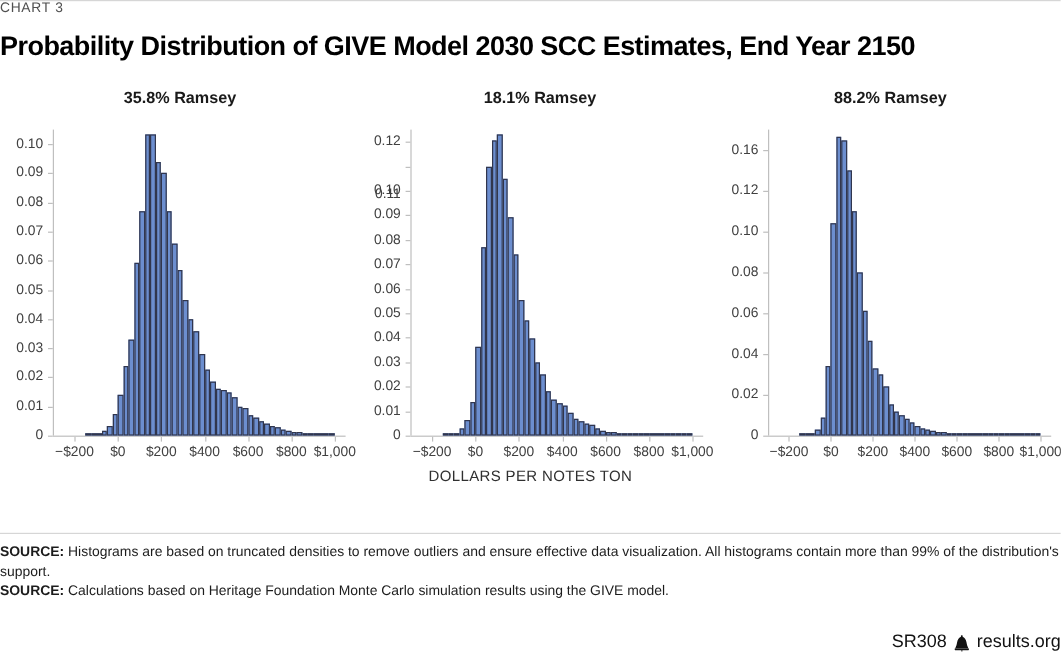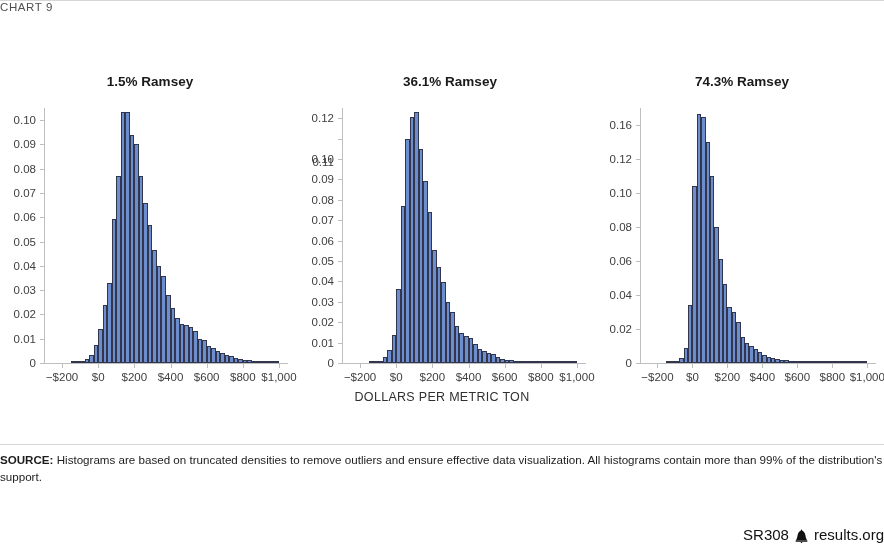--- a/index.html
+++ b/index.html
@@ -177,25 +177,26 @@
     top: 1px;
   }
 </style>
 </head>
 <body>
 
 <div class="page">
 
   <div class="top-rule"></div>
 
-  <div class="chart-kicker">CHART 9</div>
+  <div class="chart-kicker">CHART 3</div>
+  <div class="chart-title">Probability Distribution of GIVE Model 2030 SCC Estimates, End Year 2150</div>
 
   <div class="panels" id="panels">
       <div class="panel" style="left: 0px; width: 300px;">
-        <div class="panel-title">1.5% Ramsey</div>
+        <div class="panel-title">35.8% Ramsey</div>
         <div class="plot" style="left: 44px; width: 244px; height: 255px;">
           <div class="axis-line" style="left: 0px; top: 0px; width: 1px; height: 255px;"></div>
           <div class="axis-line" style="left: 0px; top: 255px; width: 244px; height: 1px;"></div>
           <div class="ytick-mark" style="left: -4px; top: 255px;"></div>
           <div class="ytick-label" style="top: 255px; right: 252px;">0</div>
           <div class="ytick-mark" style="left: -4px; top: 230.714px;"></div>
           <div class="ytick-label" style="top: 230.714px; right: 252px;">0.01</div>
           <div class="ytick-mark" style="left: -4px; top: 206.429px;"></div>
           <div class="ytick-label" style="top: 206.429px; right: 252px;">0.02</div>
           <div class="ytick-mark" style="left: -4px; top: 182.143px;"></div>
@@ -272,21 +273,21 @@
             <div class="bar" title="1.5% Ramsey 850: 0.0009" style="left: 207.852px; width: 4.51852px; height: 2.18571px; background: rgb(108, 142, 207); border-color: rgb(49, 54, 77);"></div>
             <div class="bar" title="1.5% Ramsey 875: 0.0007" style="left: 212.37px; width: 4.51852px; height: 1.7px; background: rgb(108, 142, 207); border-color: rgb(49, 54, 77);"></div>
             <div class="bar" title="1.5% Ramsey 900: 0.0006" style="left: 216.889px; width: 4.51852px; height: 1.45714px; background: rgb(108, 142, 207); border-color: rgb(49, 54, 77);"></div>
             <div class="bar" title="1.5% Ramsey 925: 0.0005" style="left: 221.407px; width: 4.51852px; height: 1.21429px; background: rgb(108, 142, 207); border-color: rgb(49, 54, 77);"></div>
             <div class="bar" title="1.5% Ramsey 950: 0.0004" style="left: 225.926px; width: 4.51852px; height: 0.971429px; background: rgb(108, 142, 207); border-color: rgb(49, 54, 77);"></div>
             <div class="bar" title="1.5% Ramsey 975: 0.0003" style="left: 230.444px; width: 4.51852px; height: 0.728571px; background: rgb(108, 142, 207); border-color: rgb(49, 54, 77);"></div>
           </div>
         </div>
       </div>
       <div class="panel" style="left: 300px; width: 300px;">
-        <div class="panel-title">36.1% Ramsey</div>
+        <div class="panel-title">18.1% Ramsey</div>
         <div class="plot" style="left: 42px; width: 244px; height: 255px;">
           <div class="axis-line" style="left: 0px; top: 0px; width: 1px; height: 255px;"></div>
           <div class="axis-line" style="left: 0px; top: 255px; width: 244px; height: 1px;"></div>
           <div class="ytick-mark" style="left: -4px; top: 255px;"></div>
           <div class="ytick-label" style="top: 255px; right: 252px;">0</div>
           <div class="ytick-mark" style="left: -4px; top: 234.6px;"></div>
           <div class="ytick-label" style="top: 234.6px; right: 252px;">0.01</div>
           <div class="ytick-mark" style="left: -4px; top: 214.2px;"></div>
           <div class="ytick-label" style="top: 214.2px; right: 252px;">0.02</div>
           <div class="ytick-mark" style="left: -4px; top: 193.8px;"></div>
@@ -367,21 +368,21 @@
             <div class="bar" title="2.0% Ramsey 850: 0.0003" style="left: 207.852px; width: 4.51852px; height: 0.612px; background: rgb(108, 142, 207); border-color: rgb(49, 54, 77);"></div>
             <div class="bar" title="2.0% Ramsey 875: 0.0003" style="left: 212.37px; width: 4.51852px; height: 0.612px; background: rgb(108, 142, 207); border-color: rgb(49, 54, 77);"></div>
             <div class="bar" title="2.0% Ramsey 900: 0.0002" style="left: 216.889px; width: 4.51852px; height: 0.6px; background: rgb(108, 142, 207); border-color: rgb(49, 54, 77);"></div>
             <div class="bar" title="2.0% Ramsey 925: 0.0002" style="left: 221.407px; width: 4.51852px; height: 0.6px; background: rgb(108, 142, 207); border-color: rgb(49, 54, 77);"></div>
             <div class="bar" title="2.0% Ramsey 950: 0.0002" style="left: 225.926px; width: 4.51852px; height: 0.6px; background: rgb(108, 142, 207); border-color: rgb(49, 54, 77);"></div>
             <div class="bar" title="2.0% Ramsey 975: 0.0001" style="left: 230.444px; width: 4.51852px; height: 0.6px; background: rgb(108, 142, 207); border-color: rgb(49, 54, 77);"></div>
           </div>
         </div>
       </div>
       <div class="panel" style="left: 600px; width: 284px;">
-        <div class="panel-title">74.3% Ramsey</div>
+        <div class="panel-title">88.2% Ramsey</div>
         <div class="plot" style="left: 40px; width: 236px; height: 255px;">
           <div class="axis-line" style="left: 0px; top: 0px; width: 1px; height: 255px;"></div>
           <div class="axis-line" style="left: 0px; top: 255px; width: 236px; height: 1px;"></div>
           <div class="ytick-mark" style="left: -4px; top: 255px;"></div>
           <div class="ytick-label" style="top: 255px; right: 244px;">0</div>
           <div class="ytick-mark" style="left: -4px; top: 221px;"></div>
           <div class="ytick-label" style="top: 221px; right: 244px;">0.02</div>
           <div class="ytick-mark" style="left: -4px; top: 187px;"></div>
           <div class="ytick-label" style="top: 187px; right: 244px;">0.04</div>
           <div class="ytick-mark" style="left: -4px; top: 153px;"></div>
@@ -453,27 +454,31 @@
             <div class="bar" title="2.5% Ramsey 875: 0.0002" style="left: 205.407px; width: 4.37037px; height: 0.6px; background: rgb(108, 142, 207); border-color: rgb(49, 54, 77);"></div>
             <div class="bar" title="2.5% Ramsey 900: 0.0001" style="left: 209.778px; width: 4.37037px; height: 0.6px; background: rgb(108, 142, 207); border-color: rgb(49, 54, 77);"></div>
             <div class="bar" title="2.5% Ramsey 925: 0.0001" style="left: 214.148px; width: 4.37037px; height: 0.6px; background: rgb(108, 142, 207); border-color: rgb(49, 54, 77);"></div>
             <div class="bar" title="2.5% Ramsey 950: 0.0001" style="left: 218.519px; width: 4.37037px; height: 0.6px; background: rgb(108, 142, 207); border-color: rgb(49, 54, 77);"></div>
             <div class="bar" title="2.5% Ramsey 975: 0.0001" style="left: 222.889px; width: 4.37037px; height: 0.6px; background: rgb(108, 142, 207); border-color: rgb(49, 54, 77);"></div>
           </div>
         </div>
       </div>
     </div>
 
-  <div class="xaxis-caption">DOLLARS PER METRIC TON</div>
+  <div class="xaxis-caption">DOLLARS PER NOTES TON</div>
 
   <div class="footer">
     <div class="footer-rule"></div>
     <div class="note-line">
       <span class="note-label">SOURCE:</span>
       <span class="note-body">Histograms are based on truncated densities to remove outliers and ensure effective data visualization. All histograms contain more than 99% of the distribution's support.</span>
+    </div>
+    <div class="note-line">
+      <span class="note-label">SOURCE:</span>
+      <span class="note-body">Calculations based on Heritage Foundation Monte Carlo simulation results using the GIVE model.</span>
     </div>
     <div class="brand">
       <span>SR308</span>
       <span class="bell-icon">
         <svg width="13" height="14" viewBox="0 0 13 14" xmlns="http://www.w3.org/2000/svg">
           <path d="M6.5 0.4c-0.45 0-0.8 0.35-0.8 0.8 0 0.2 0.07 0.37 0.19 0.5C4.2 2.25 3.0 3.9 2.65 6.0 2.35 7.8 1.9 9.6 1.15 10.9h10.7C11.1 9.6 10.65 7.8 10.35 6.0 10.0 3.9 8.8 2.25 7.11 1.7c0.12-0.13 0.19-0.3 0.19-0.5 0-0.45-0.35-0.8-0.8-0.8z" fill="#111"></path>
           <rect x="0.6" y="11.3" width="11.8" height="1.5" rx="0.4" fill="#111"></rect>
           <rect x="5.85" y="13.0" width="1.3" height="1.0" fill="#111"></rect>
         </svg>
       </span>

